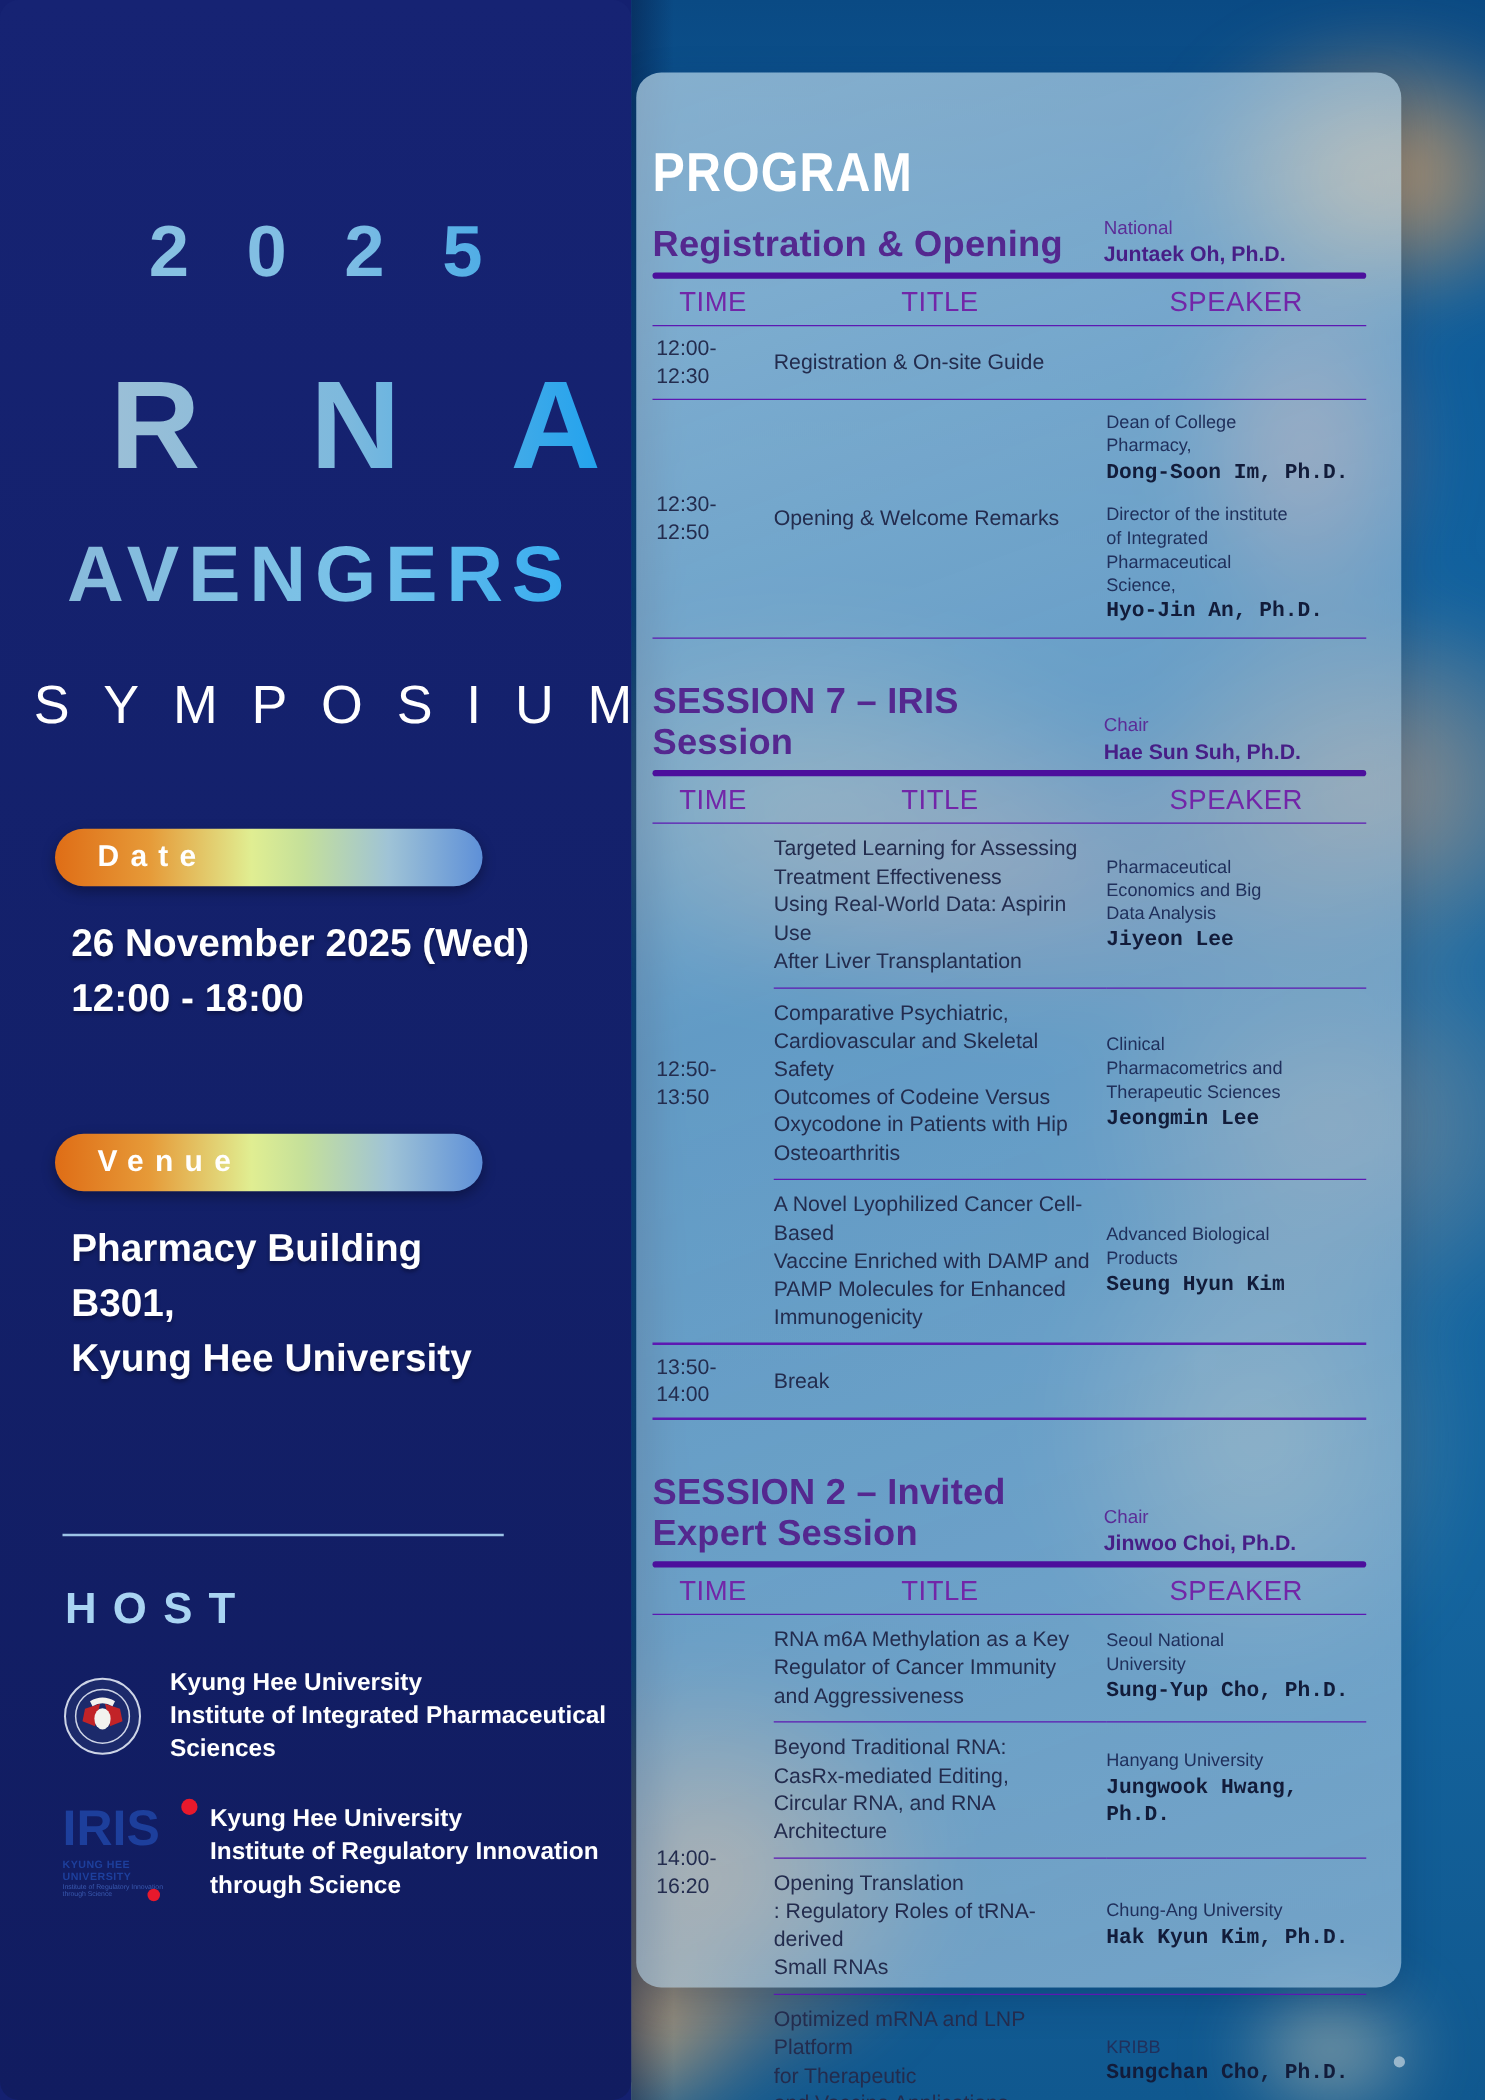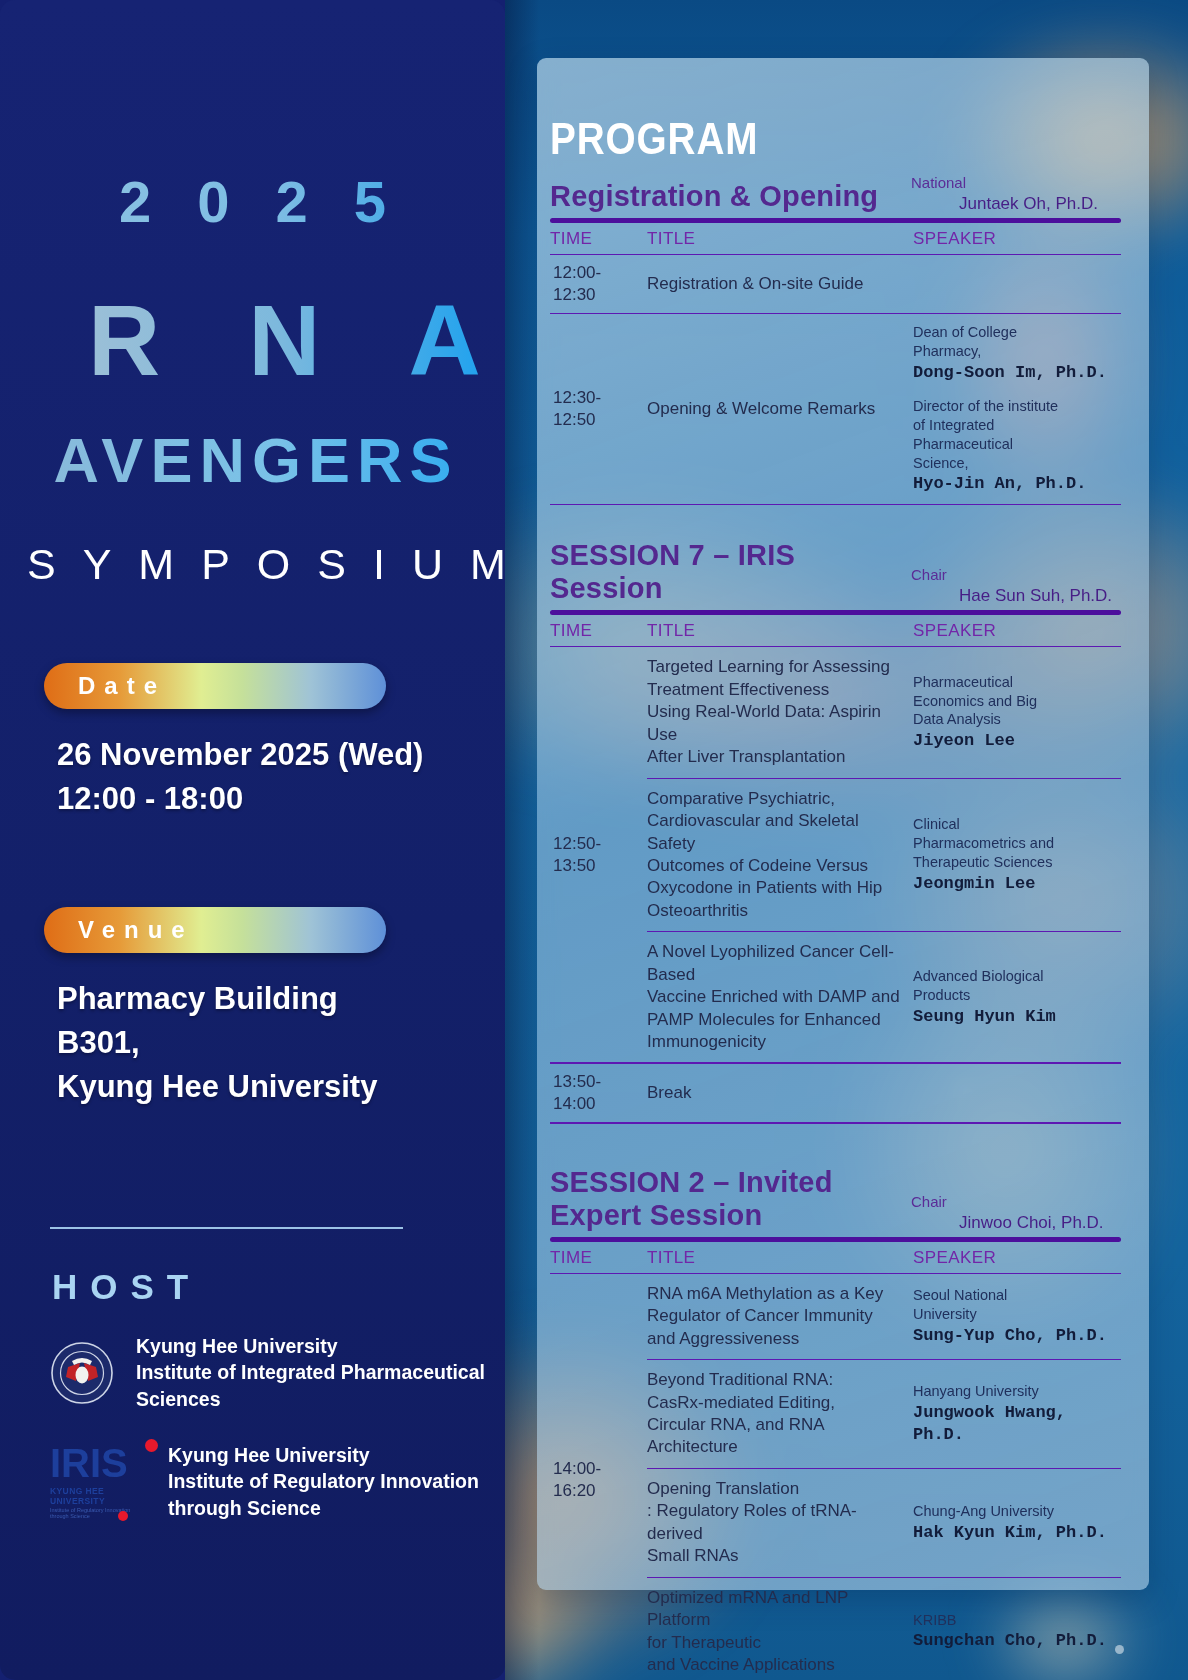--- a/index.html
+++ b/index.html
@@ -81,40 +81,40 @@
       radial-gradient(290px 250px at 120px 1560px, rgba(244,158,88,.72), transparent 70%),
       radial-gradient(190px 150px at 40px 1680px, rgba(250,190,118,.75), transparent 70%),
       radial-gradient(120px 90px at 620px 1700px, rgba(252,230,190,.55), transparent 70%);
   }
   .photo-shade-left{position:absolute;left:0;top:0;width:34px;height:100%;
     background:linear-gradient(90deg,rgba(4,20,60,.45),transparent);}
   .sparkle{position:absolute;border-radius:50%;background:rgba(255,255,255,.5);}
 
   
   .glass-panel{
-    position:absolute;left:32px;top:58px;width:612px;height:1532px;border-radius:9px;
+    position:absolute;left:4px;top:58px;width:612px;height:1532px;border-radius:20px;
     background:linear-gradient(160deg,rgba(198,226,242,.66) 0%,rgba(162,198,226,.55) 45%,rgba(176,208,232,.62) 100%);
     -webkit-backdrop-filter:blur(9px);backdrop-filter:blur(9px);
     box-shadow:0 10px 30px rgba(5,30,70,.25);
   }
   .panel-content{position:absolute;left:13px;top:0;width:571px;height:100%;}
 
   .program-title{margin-top:56px;color:#ffffff;font-size:44px;font-weight:bold;letter-spacing:1px;
     transform:scaleX(.88);transform-origin:left;}
 
   .section{margin-top:10px;}
   .sec-head{display:flex;align-items:flex-end;}
   .sec-heading{flex:1;color:#54288f;font-size:29px;font-weight:bold;letter-spacing:.2px;padding-bottom:5px;}
   .role{width:210px;flex:none;padding-bottom:4px;}
   .role-label{color:#5b2d97;font-size:15px;line-height:1.25;}
-  .role-name{color:#471e86;font-size:17px;font-weight:normal;line-height:1.25;margin-left:48px;}
+  .role-name{color:#471e86;font-size:17px;font-weight:bold;line-height:1.25;}
   .bar{height:5px;background:#4c0f9c;border-radius:2.5px;}
   .grid{display:grid;grid-template-columns:97px 266px 1fr;column-gap:0;}
   .colhead{padding:6px 0 5px 0;border-bottom:1.6px solid #5d18b2;}
-  .colhead .col{color:#7226a8;font-size:17px;letter-spacing:.4px;}
+  .colhead .col{color:#7226a8;font-size:22px;letter-spacing:.4px;text-align:center;}
   .cell{display:flex;align-items:center;}
   .time-cell{color:#232c4e;font-size:17px;line-height:1.3;padding:7px 0 7px 3px;}
   .title-cell{color:#232c4e;font-size:17px;line-height:1.32;padding:9px 8px 9px 0;}
   .speaker-cell{flex-direction:column;justify-content:center;align-items:flex-start;padding:9px 0;}
   .aff{color:#20305c;font-size:14.5px;line-height:1.3;}
   .name{color:#121c3a;font-size:17px;font-weight:bold;line-height:1.3;margin-top:1px;font-family:Liberation Mono, monospace;}
   .spk-stack{display:flex;flex-direction:column;gap:13px;}
   .simple-row{border-bottom:1.6px solid #5d18b2;}
   .rule{height:1.6px;background:#5d18b2;}
   .group > :nth-child(n+4){border-top:1.6px solid #5d18b2;}

